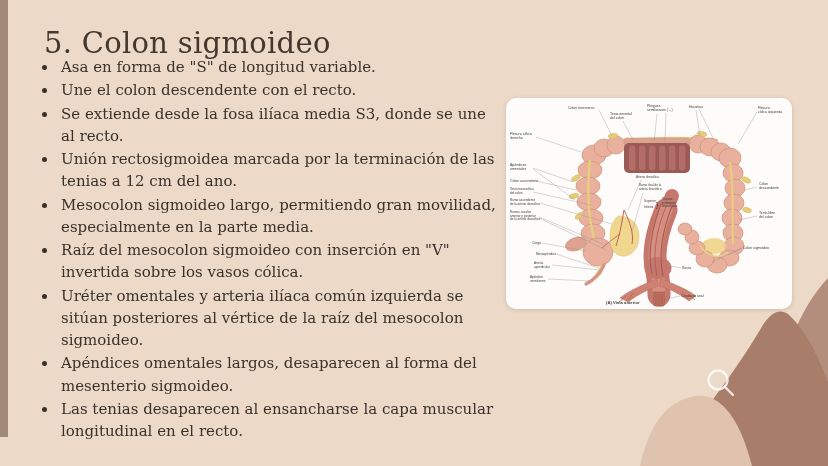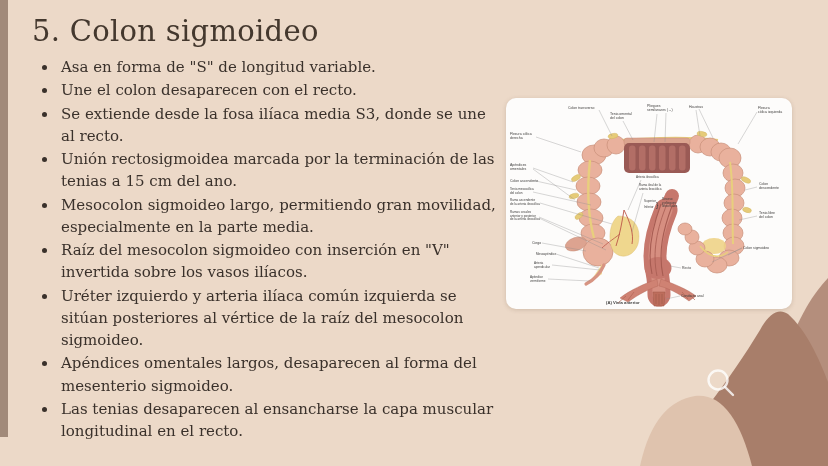--- a/index.html
+++ b/index.html
@@ -1,21 +1,21 @@
 <!DOCTYPE html>
 <html><head>
 <meta charset="utf-8">
 <style>
   html,body{margin:0;padding:0;}
   body{background:#777;font-family:"DejaVu Serif",serif;}
   .slide{position:relative;width:828px;height:466px;background:#ecd9c8;overflow:hidden;}
   .edge-strip{position:absolute;left:0;top:0;width:8px;height:437px;background:#a18a7a;}
   .waves{position:absolute;left:0;top:0;width:828px;height:466px;pointer-events:none;}
   .search-icon{position:absolute;left:704px;top:366px;width:34px;height:34px;}
-  .slide-title{position:absolute;left:28px;top:10px;margin:4px;font-size:29px;font-weight:500;color:#44382e;letter-spacing:.3px;}
+  .slide-title{position:absolute;left:28px;top:10px;margin:16px;font-size:29px;font-weight:500;color:#44382e;letter-spacing:.3px;}
   .bullet-list{position:absolute;left:42px;top:56px;width:444px;margin:0;padding:0 0 0 16px;
                font-size:15px;line-height:1.485;color:#3a312b;list-style:disc;}
   .bullet-list li{margin:0 0 1px 0;padding-left:3px;}
   .figure-card{position:absolute;left:506px;top:98px;width:286px;height:211px;background:#fdfcfb;
                border-radius:10px;box-shadow:0 1px 4px rgba(110,80,60,.22);}
   .figure-card svg{display:block;width:100%;height:100%;}
   .anat text{font-family:"Liberation Sans",sans-serif;fill:#3f3e3d;}
   .lbl{font-size:3.5px;}
   .lbl-s{font-size:3.1px;}
   .cap{font-size:4.2px;font-weight:bold;fill:#222;}
@@ -39,26 +39,26 @@
 
   <svg class="search-icon" viewBox="0 0 34 34">
     <circle cx="14" cy="14" r="9.5" fill="none" stroke="#ffffff" stroke-width="2.4" opacity="0.8"></circle>
     <line x1="21" y1="21" x2="29" y2="29" stroke="#ffffff" stroke-width="2.4" stroke-linecap="round" opacity="0.8"></line>
   </svg>
 
   <h1 class="slide-title">5. Colon sigmoideo</h1>
 
   <ul class="bullet-list">
     <li>Asa en forma de "S" de longitud variable.</li>
-    <li>Une el colon desaparecen con el recto.</li>
+    <li>Une el colon descendente con el recto.</li>
     <li>Se extiende desde la fosa ilíaca media S3, donde se une al recto.</li>
-    <li>Unión rectosigmoidea marcada por la terminación de las tenias a 15 cm del ano.</li>
+    <li>Unión rectosigmoidea marcada por la terminación de las tenias a 12 cm del ano.</li>
     <li>Mesocolon sigmoideo largo, permitiendo gran movilidad, especialmente en la parte media.</li>
-    <li>Raíz del mesocolon sigmoideo con inserción en "V" invertida sobre los vasos ilíacos.</li>
-    <li>Uréter izquierdo y arteria ilíaca común izquierda se sitúan posteriores al vértice de la raíz del mesocolon sigmoideo.</li>
+    <li>Raíz del mesocolon sigmoideo con inserción en "V" invertida sobre los vasos cólica.</li>
+    <li>Uréter omentales y arteria ilíaca común izquierda se sitúan posteriores al vértice de la raíz del mesocolon sigmoideo.</li>
     <li>Apéndices omentales largos, desaparecen al forma del mesenterio sigmoideo.</li>
     <li>Las tenias desaparecen al ensancharse la capa muscular longitudinal en el recto.</li>
   </ul>
 
   <div class="figure-card">
     <svg class="anat" viewBox="0 0 286 211">
 
       <g>
 
         <path d="M94,44 C130,40 180,38 212,42" stroke="#e8cf7d" stroke-width="2.2" fill="none"></path>

